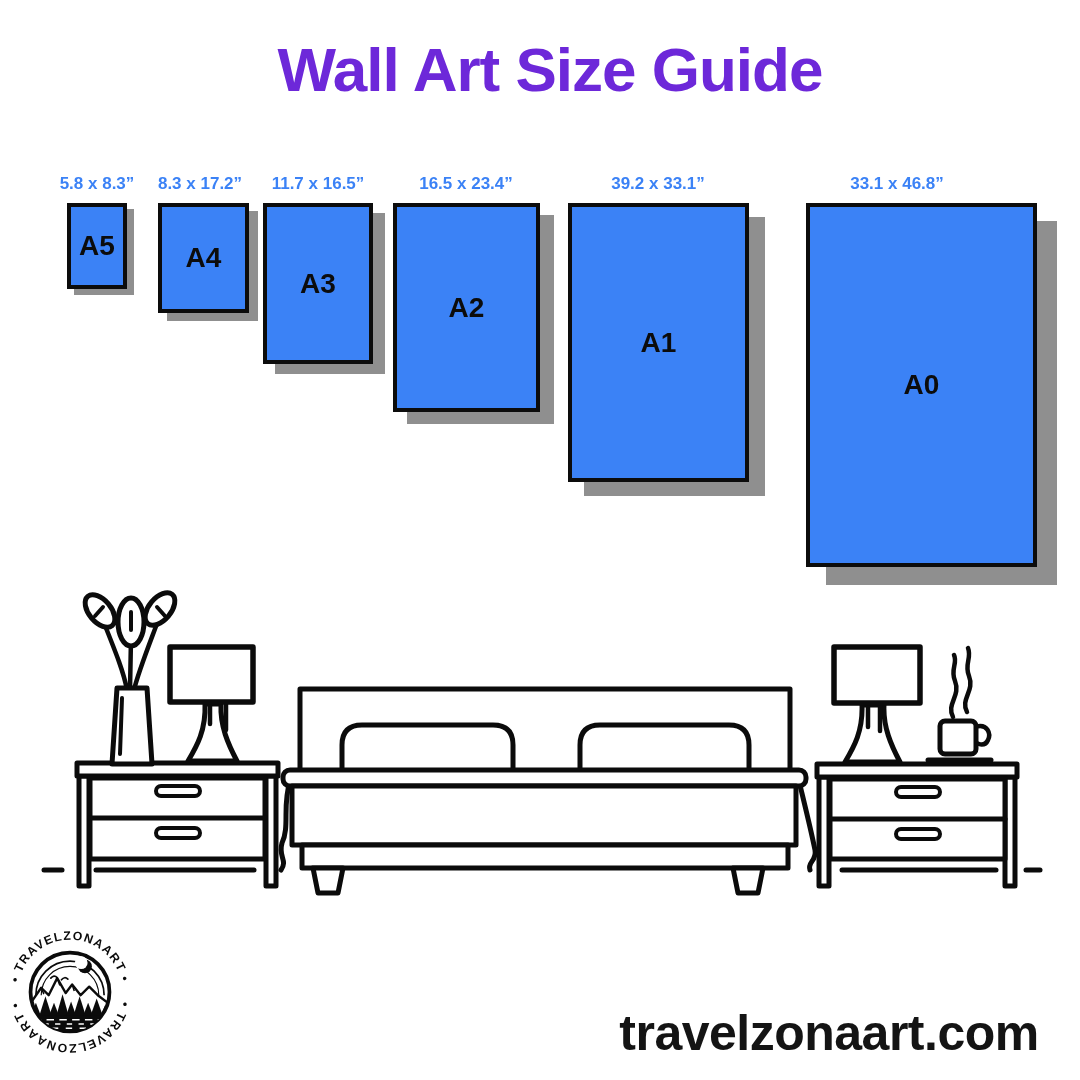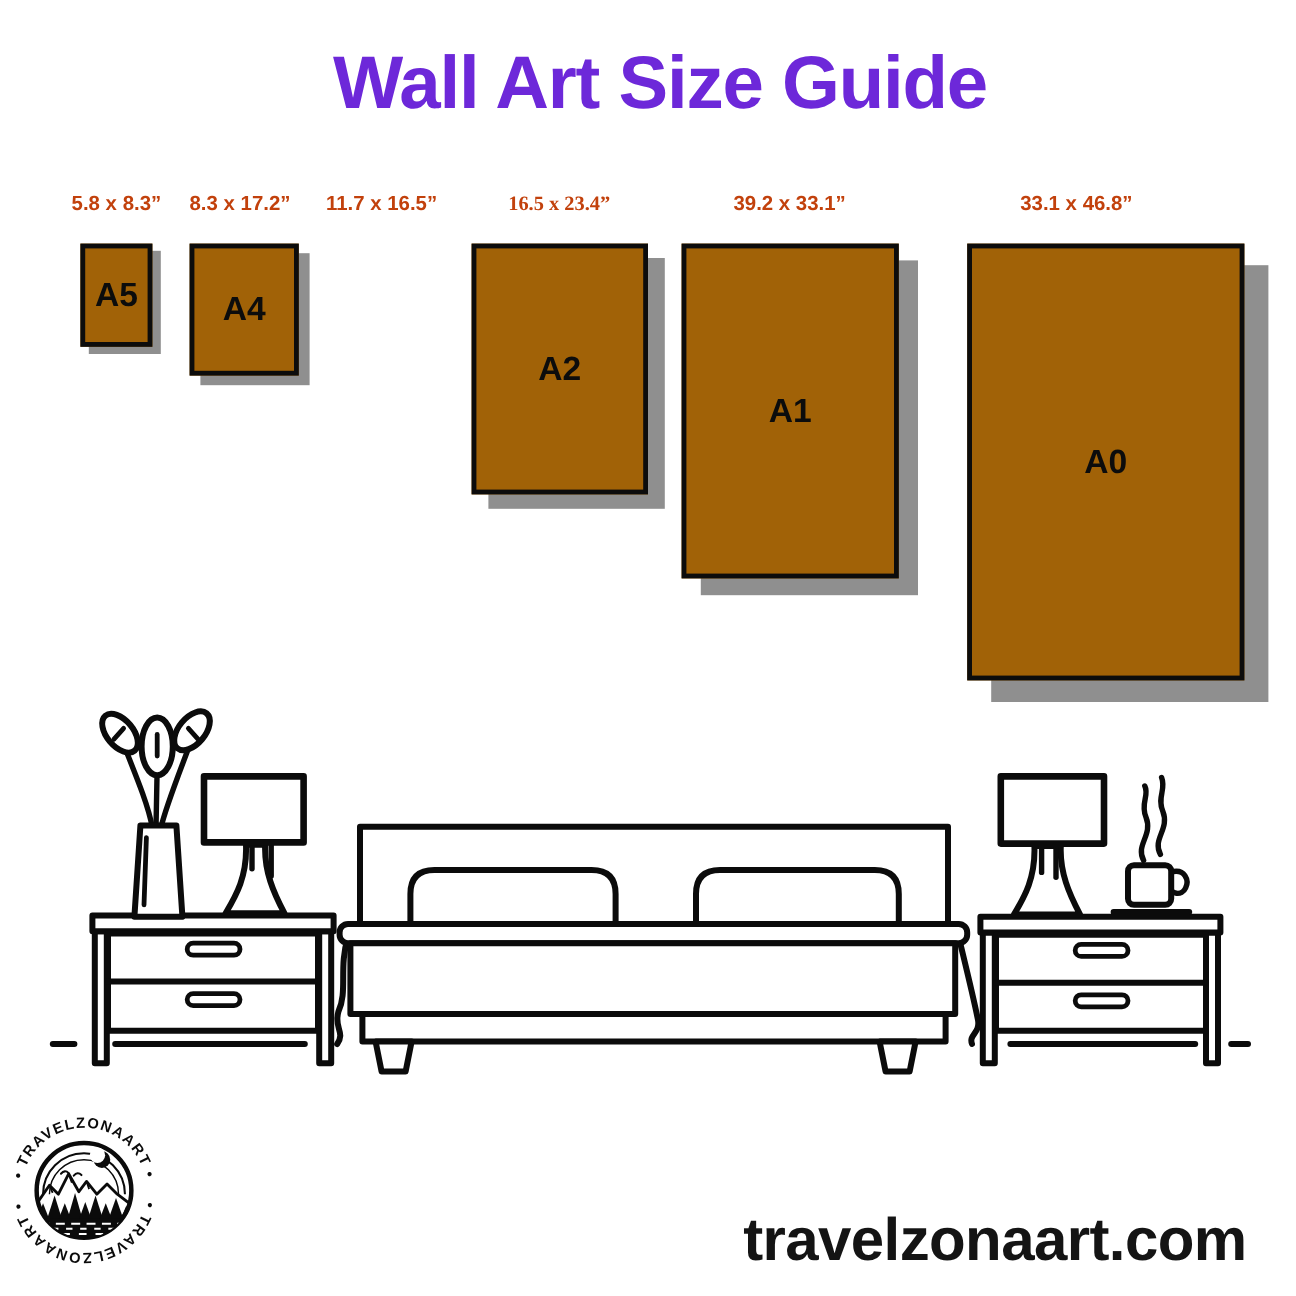--- a/index.html
+++ b/index.html
@@ -1,52 +1,55 @@
 <!DOCTYPE html>
 <html><head>
 <meta charset="utf-8">
 <style>
   html,body{margin:0;padding:0;background:#ffffff;}
   .stage{position:relative;width:1080px;height:1080px;background:#ffffff;overflow:hidden;
          font-family:"Liberation Sans",sans-serif;color:#101010;}
   .title{position:absolute;top:34px;left:20px;width:1060px;text-align:center;
          font-size:62px;font-weight:800;letter-spacing:-1px;color:#6d28d9;}
-  .poster{position:absolute;background:#a16207;border:4px solid #0c0c0c;box-sizing:border-box;
+  .poster{position:absolute;background:#3b82f6;border:4px solid #0c0c0c;box-sizing:border-box;
           display:flex;align-items:center;justify-content:center;
           font-size:28px;font-weight:700;color:#0c0c0c;}
-  .dim{position:absolute;top:160px;width:180px;text-align:center;
-       font-size:17px;font-weight:700;color:#c2410c;white-space:nowrap;}
+  .dim{position:absolute;top:174px;width:180px;text-align:center;
+       font-size:17px;font-weight:700;color:#3b82f6;white-space:nowrap;}
   .scene{position:absolute;left:0;top:578px;width:1080px;height:320px;}
   .logo{position:absolute;left:6px;top:928px;width:128px;height:128px;}
   .site{position:absolute;top:1004px;left:556px;width:546px;text-align:center;
         font-size:50px;font-weight:800;letter-spacing:-0.5px;color:#141414;}
   svg .ink{stroke:#0b0b0b;fill:none;stroke-width:5;stroke-linecap:round;stroke-linejoin:round;}
   svg .inkfill{stroke:#0b0b0b;fill:#ffffff;stroke-width:5;stroke-linejoin:round;stroke-linecap:round;}
   .ringtext{font-family:"Liberation Sans",sans-serif;font-size:11.5px;font-weight:bold;
             letter-spacing:1.2px;fill:#0b0b0b;}
 </style>
 </head>
 <body>
 
 <div class="stage">
 
   <div class="title">Wall Art Size Guide</div>
 
   <div class="dim" style="left:7px;">5.8 x 8.3”</div>
   <div class="dim" style="left:110px;">8.3 x 17.2”</div>
   <div class="dim" style="left:228px;">11.7 x 16.5”</div>
-  <div class="dim" style="left:376px;font-family:Liberation Serif, serif;">16.5 x 23.4”</div>
+  <div class="dim" style="left:376px;">16.5 x 23.4”</div>
   <div class="dim" style="left:568px;">39.2 x 33.1”</div>
   <div class="dim" style="left:807px;">33.1 x 46.8”</div>
 
   <div class="poster" style="left:67px;top:203px;width:60px;height:86px;box-shadow:7px 6px 0 #8f8f8f;">
       <span>A5</span>
     </div>
   <div class="poster" style="left:158px;top:203px;width:91px;height:110px;box-shadow:9px 8px 0 #8f8f8f;">
       <span>A4</span>
+    </div>
+  <div class="poster" style="left:263px;top:203px;width:110px;height:161px;box-shadow:12px 10px 0 #8f8f8f;">
+      <span>A3</span>
     </div>
   <div class="poster" style="left:393px;top:203px;width:147px;height:209px;box-shadow:14px 12px 0 #8f8f8f;">
       <span>A2</span>
     </div>
   <div class="poster" style="left:568px;top:203px;width:181px;height:279px;box-shadow:16px 14px 0 #8f8f8f;">
       <span>A1</span>
     </div>
   <div class="poster" style="left:782px;top:203px;width:231px;height:364px;box-shadow:20px 18px 0 #8f8f8f;margin-left:24px;">
       <span>A0</span>
     </div>

